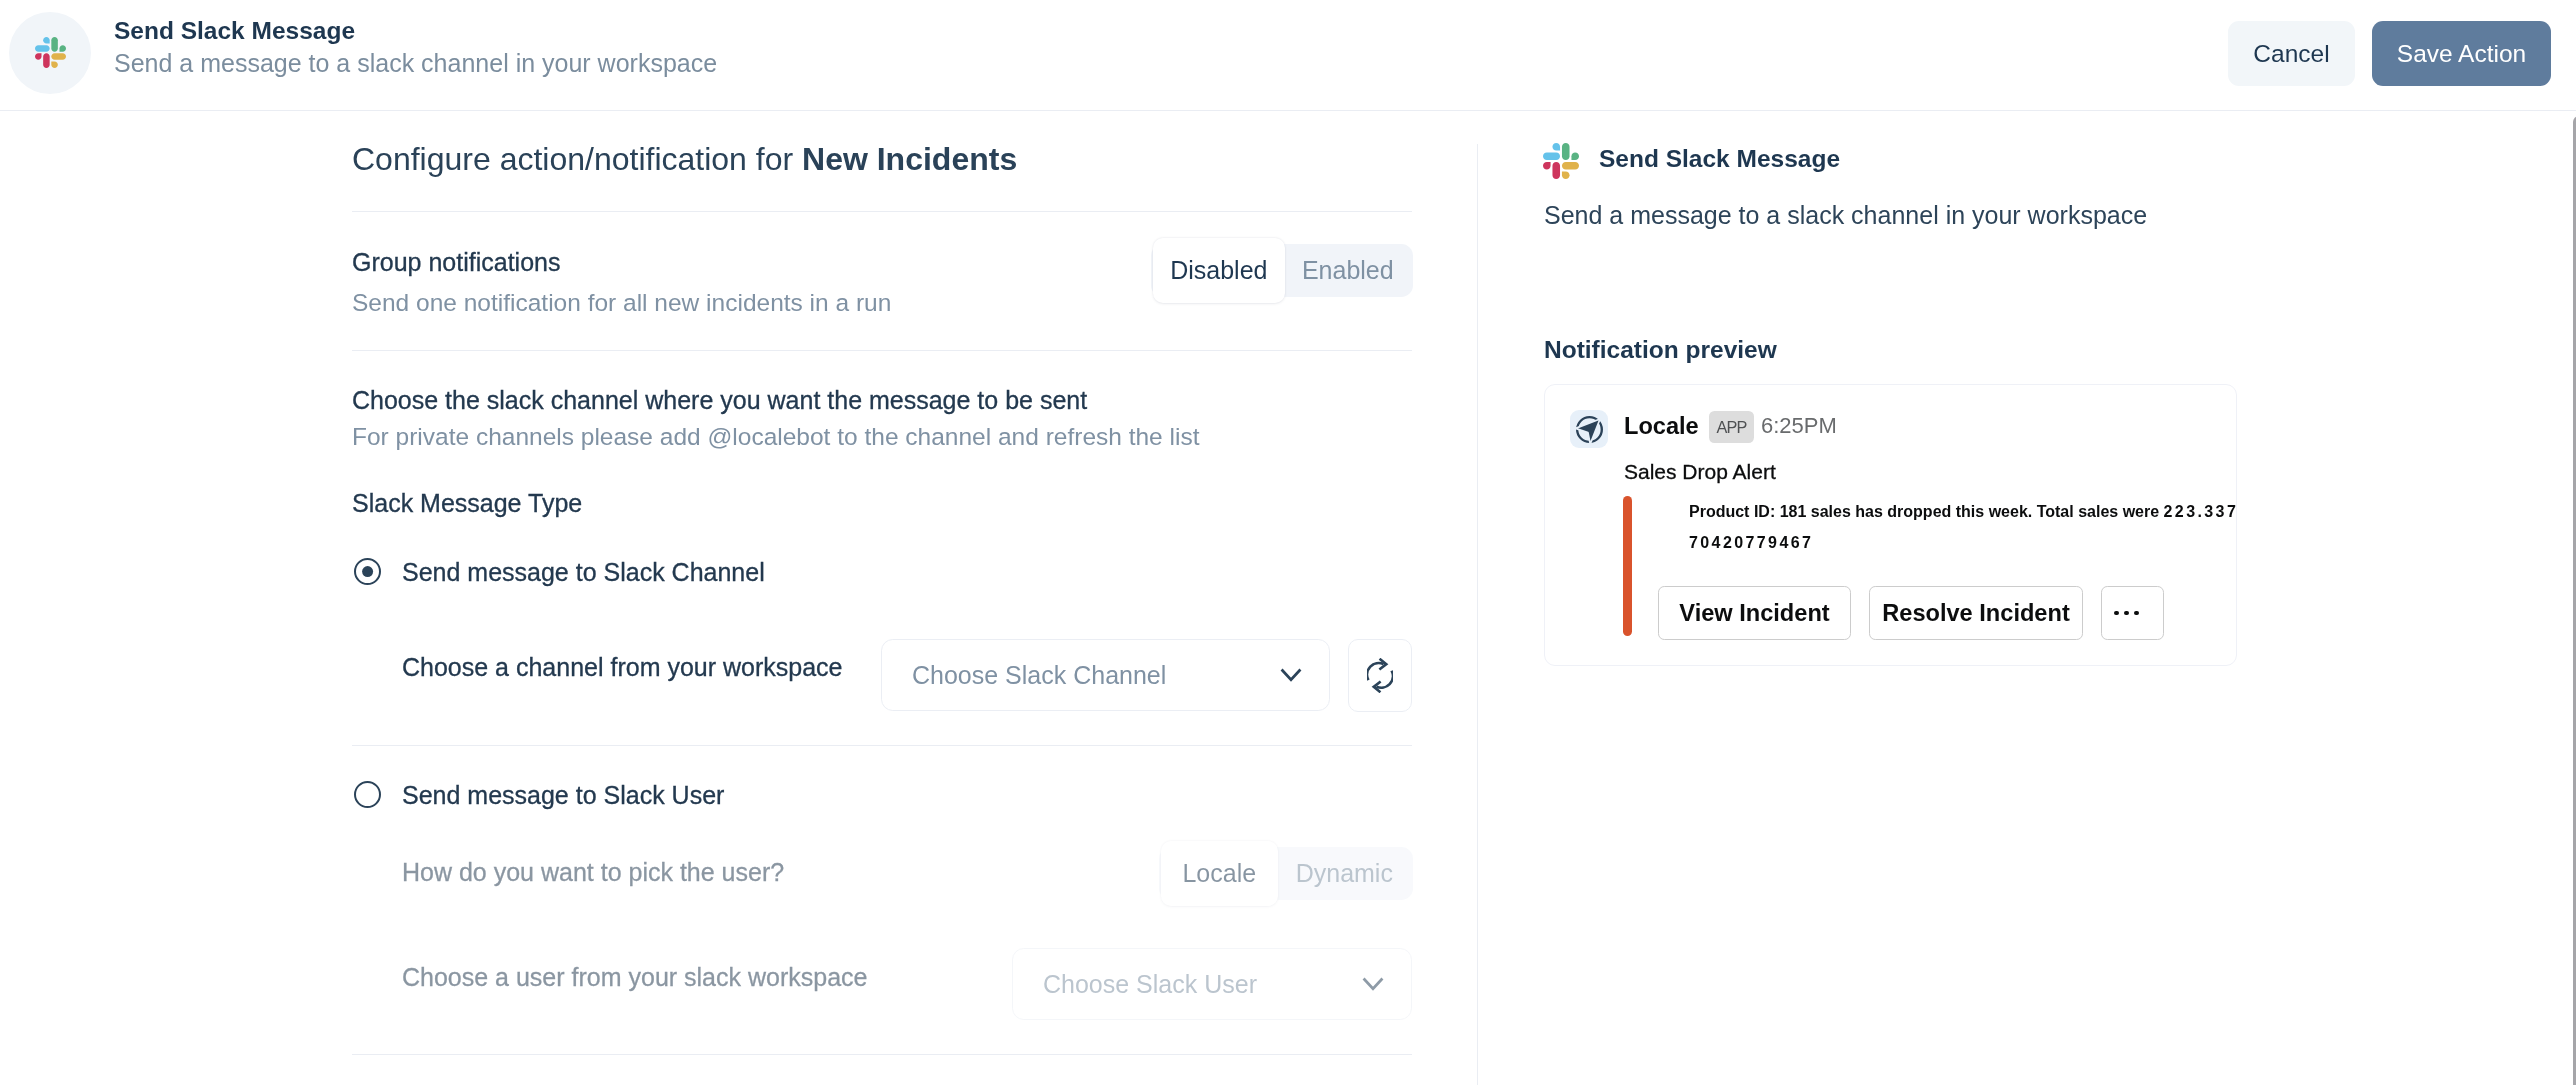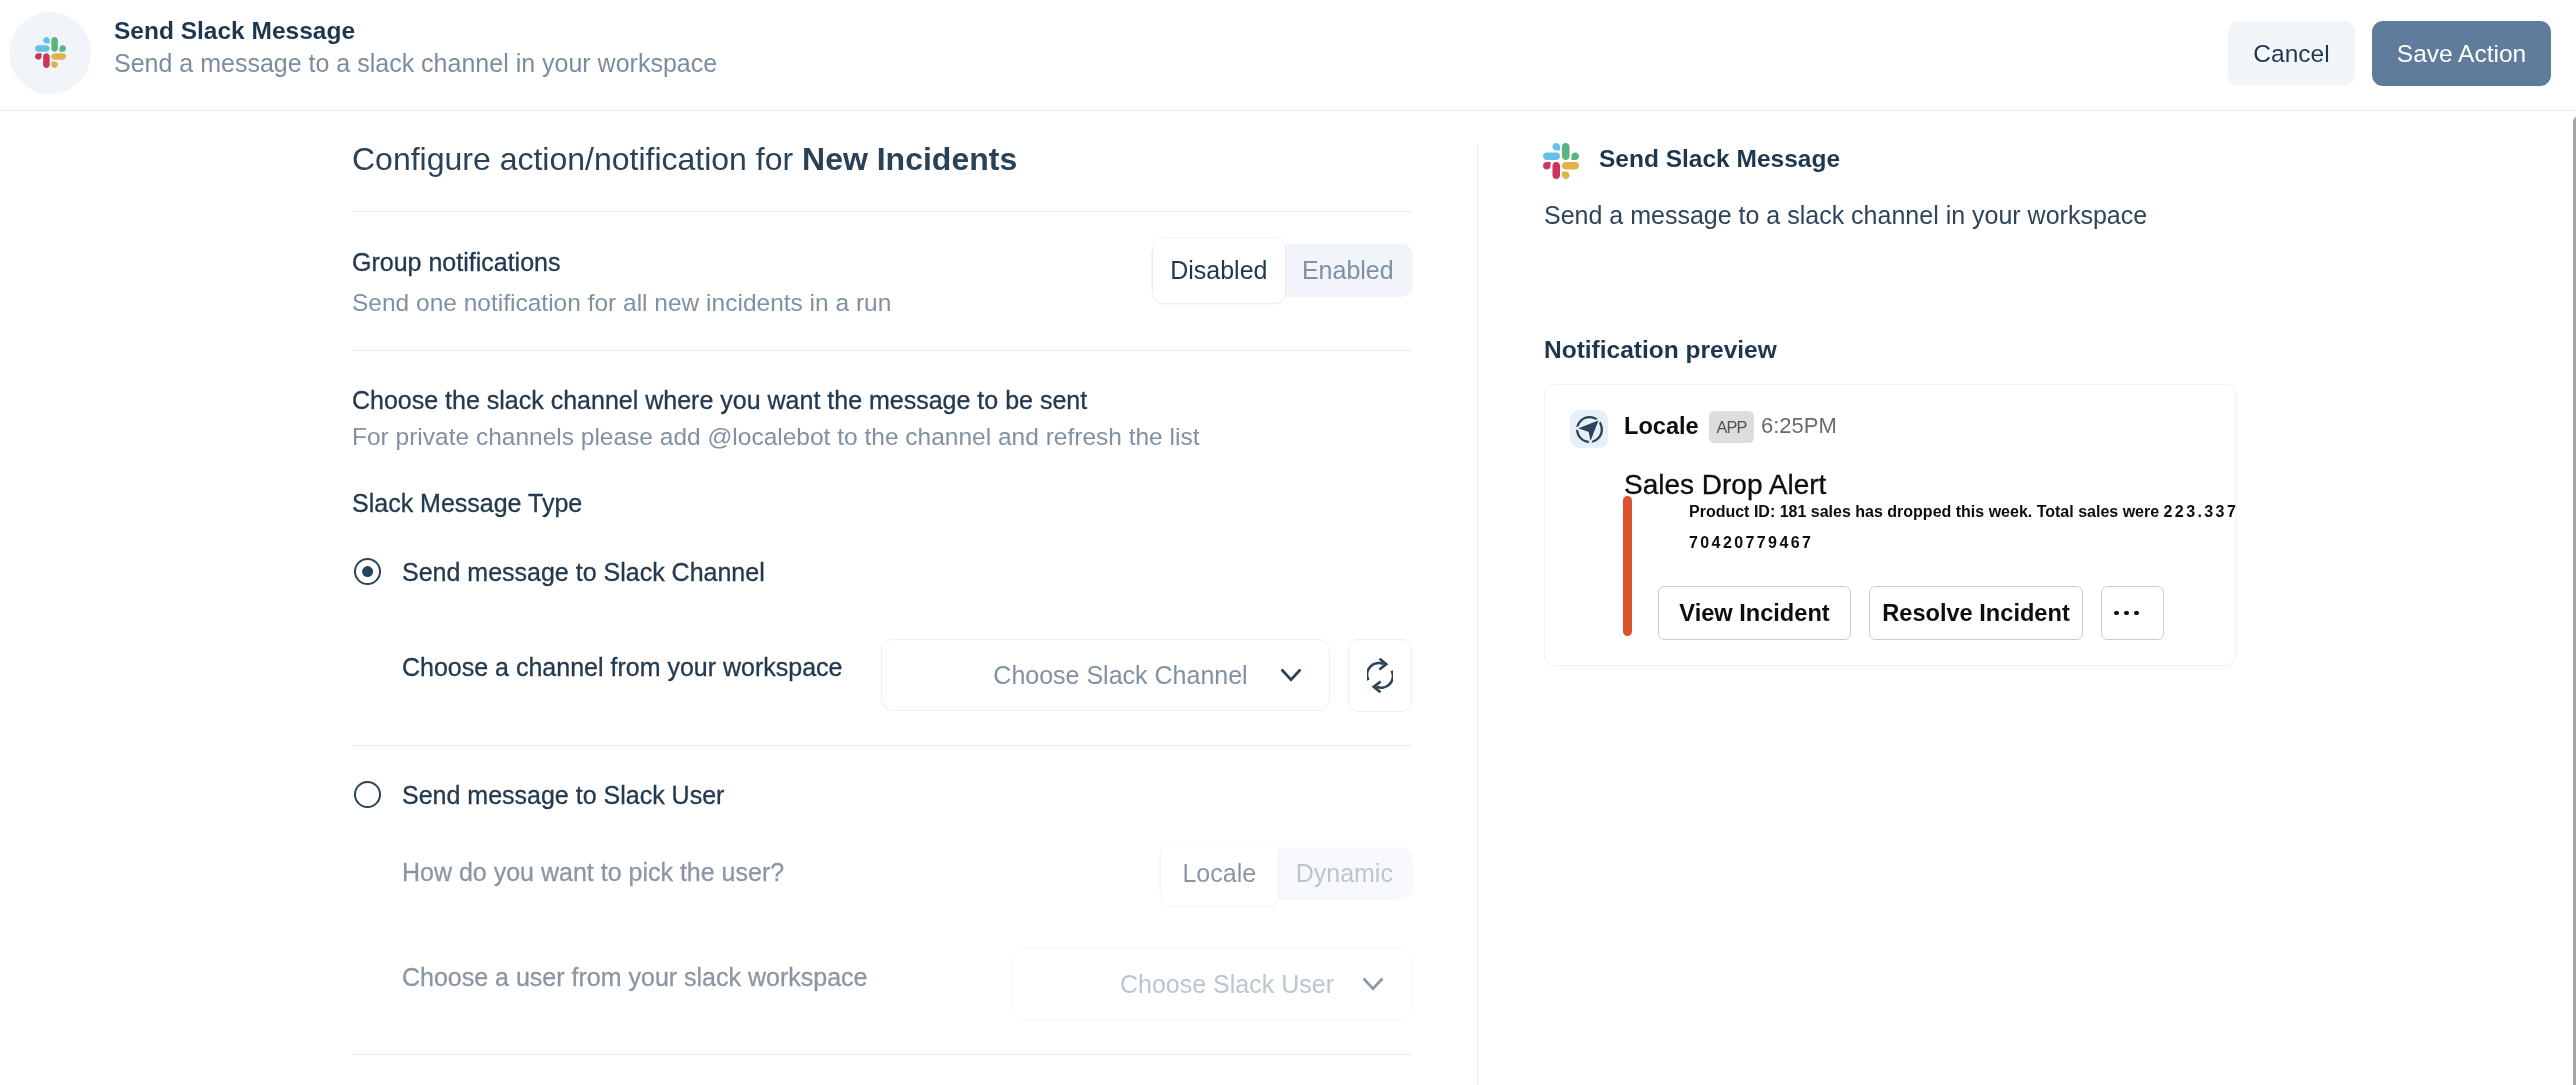--- a/index.html
+++ b/index.html
@@ -52,21 +52,21 @@
     box-shadow:0 0.9px 2.7px rgba(40,60,85,.09), 0 0 0 0.9px rgba(40,60,85,.02); }
 
   
   .radio { width:27px; height:27px; border-radius:50%; border:2.3px solid #2b4359; }
   .radio.checked { position:relative; }
   .radio.checked::after { content:""; position:absolute; left:50%; top:50%;
     transform:translate(-50%,-50%); width:11.8px; height:11.8px; border-radius:50%; background:#2b4359; }
 
   
   .select { border:0.9px solid #ebeef4; border-radius:11.8px; height:72px; background:#fff;
-    display:flex; align-items:center;justify-content:center; }
+    display:flex; align-items:center; }
   .select .ph { font-size:25px; color:#7f91a3; margin-left:30px; }
   .select .chev { position:absolute; right:27px; top:50%; transform:translateY(-50%); display:flex; }
   #refresh-button { border:0.9px solid #ebeef4; border-radius:10px; background:#fff;
     display:flex; align-items:center; justify-content:center; }
   .dim { opacity:.53; }
 
   
   #rp-title { left:1599px; top:143px; font-size:24.5px; font-weight:700; color:#1e3750; white-space:nowrap; line-height:31px;}
   #rp-logo { left:1543px; top:143px; width:36px; height:36px; display:flex; }
   #rp-sub { left:1544px; top:200px; font-size:25px; color:#2d4459; white-space:nowrap; line-height:31px; }
@@ -76,21 +76,21 @@
   #np-title { left:1544px; top:334px; font-size:24.5px; font-weight:700; color:#1e3750; white-space:nowrap; line-height:31px;}
   #preview-card { left:1544px; top:384px; width:693px; height:282px; border:0.9px solid #eff1f7;
     border-radius:11px; background:#fff; }
 
   #pv-avatar { left:1570px; top:410px; width:38px; height:38px; border-radius:9px;
     background:#e7f0f9; display:flex; align-items:center; justify-content:center; }
   #pv-name { left:1624px; top:412px; font-size:23.6px; font-weight:700; color:#0c0d0e; white-space:nowrap; line-height:29px;}
   #pv-badge { left:1709px; top:411px; width:45px; height:32px; background:#dddddd; color:#4f5153;
     border-radius:5.4px; font-size:16.3px; display:flex; align-items:center; justify-content:center; letter-spacing:-0.8px; padding-right:0px;}
   #pv-time { left:1761px; top:412px; font-size:22px; color:#696b6d; white-space:nowrap; line-height:27px;}
-  #pv-subject { left:1624px; top:455px; font-size:28px; -webkit-text-stroke:0.3px currentColor; color:#0c0d0e; white-space:nowrap; line-height:33px;margin-top:13px; }
+  #pv-subject { left:1624px; top:455px; font-size:21px; -webkit-text-stroke:0.3px currentColor; color:#0c0d0e; white-space:nowrap; line-height:33px; }
   #pv-bar { left:1623px; top:496px; width:9px; height:140px; border-radius:4.5px; background:#d9532c; }
   #pv-text { left:1657px; top:496px; width:552px; font-size:16px; font-weight:700; color:#0c0d0e;
     line-height:31px; word-break:break-all;margin-left:32px; }
   #pv-text b { font-weight:700; }
   #pv-text b.wide { letter-spacing:2.4px; }
   #pv-actions { left:1658px; top:586px; display:flex; gap:18px; }
   .pv-btn { border:0.9px solid #cccccc; border-radius:6.3px; height:54px; display:flex;
     align-items:center; justify-content:center; font-size:23.6px; font-weight:700; color:#0c0d0e;
     background:#fff; }
 

